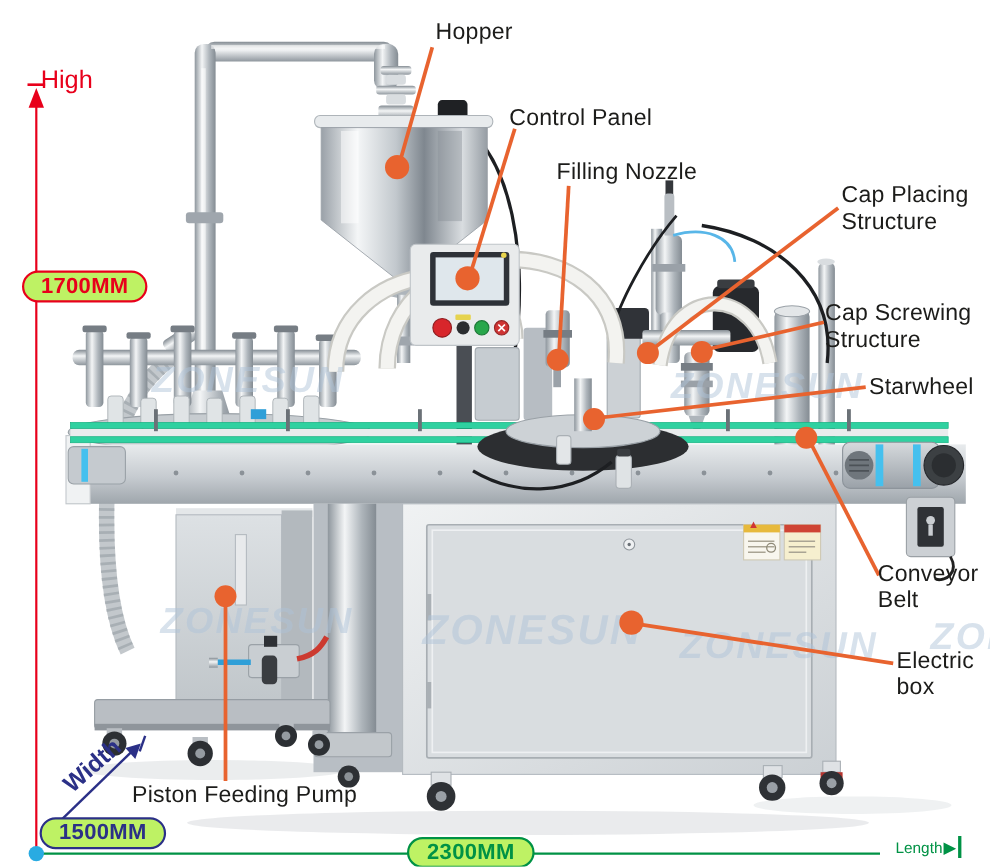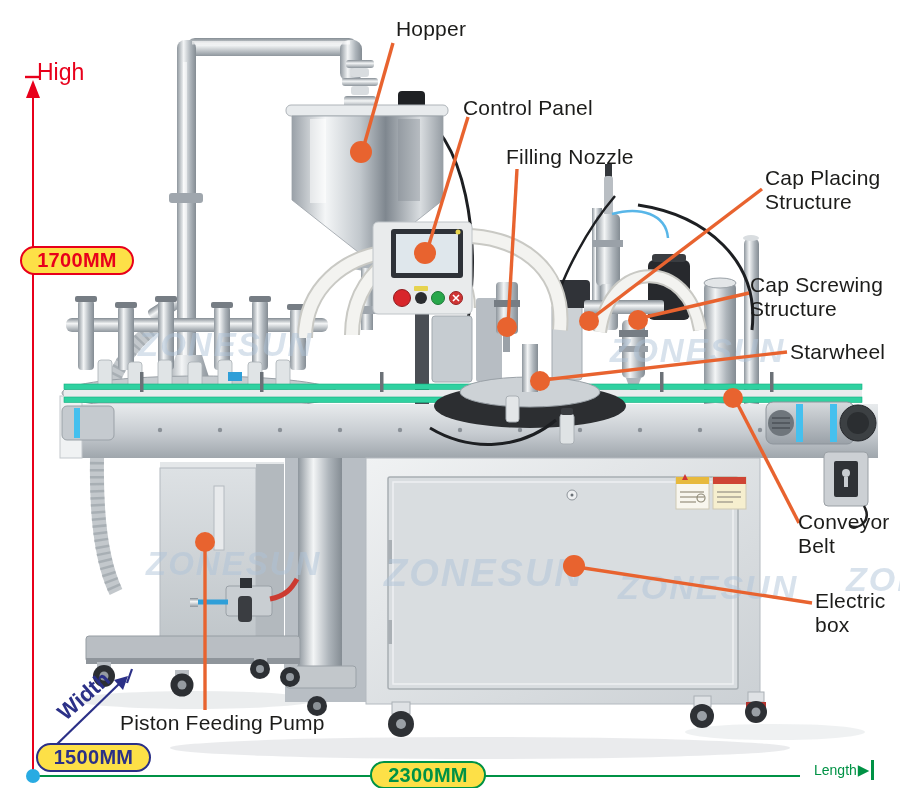--- a/index.html
+++ b/index.html
@@ -29,21 +29,21 @@
   .c-starwheel{left:790px;top:340px;}
   .c-conveyor{left:798px;top:510px;width:112px;}
   .c-electric{left:815px;top:589px;width:92px;}
   .c-piston{left:120px;top:711px;white-space:nowrap;}
 
   
   .axis-word{position:absolute;font-weight:500;}
   .w-high{left:9px;top:59px;color:#e8001b;font-size:23px;margin-left:28px;}
   .w-width{left:34px;top:683px;width:100px;text-align:center;color:#2b3087;font-size:22px;
            font-weight:600;transform:rotate(-41deg);}
-  .dim-oval{position:absolute;background:#fde047;border-radius:999px;display:flex;
+  .dim-oval{position:absolute;background:#bef264;border-radius:999px;display:flex;
             align-items:center;justify-content:center;font-size:20px;font-weight:600;
             letter-spacing:.3px;}
   .o-1700{left:20px;top:246px;width:110px;height:25px;border:2.5px solid #e8001b;color:#e8001b;}
   .o-1500{left:36px;top:743px;width:111px;height:25px;border:2.5px solid #2b3087;color:#2b3087;}
   .o-2300{left:370px;top:761px;width:112px;height:24px;border:2.5px solid #009245;color:#009245;}
   .w-length{left:803px;top:760px;color:#009245;display:flex;align-items:center;}
   .w-length .txt{font-size:14px;font-weight:400;margin-left:11px;}
   .w-length .arr{font-size:15px;margin-left:1px;}
   .w-length .endbar{width:3px;height:20px;background:#009245;margin-left:2px;}
 </style>

